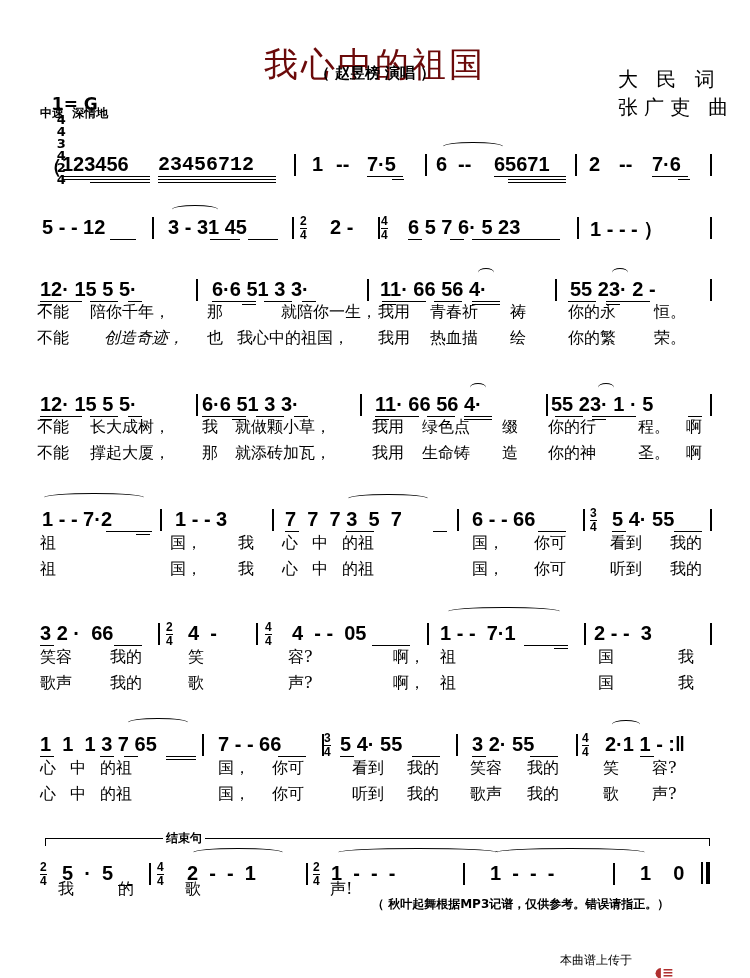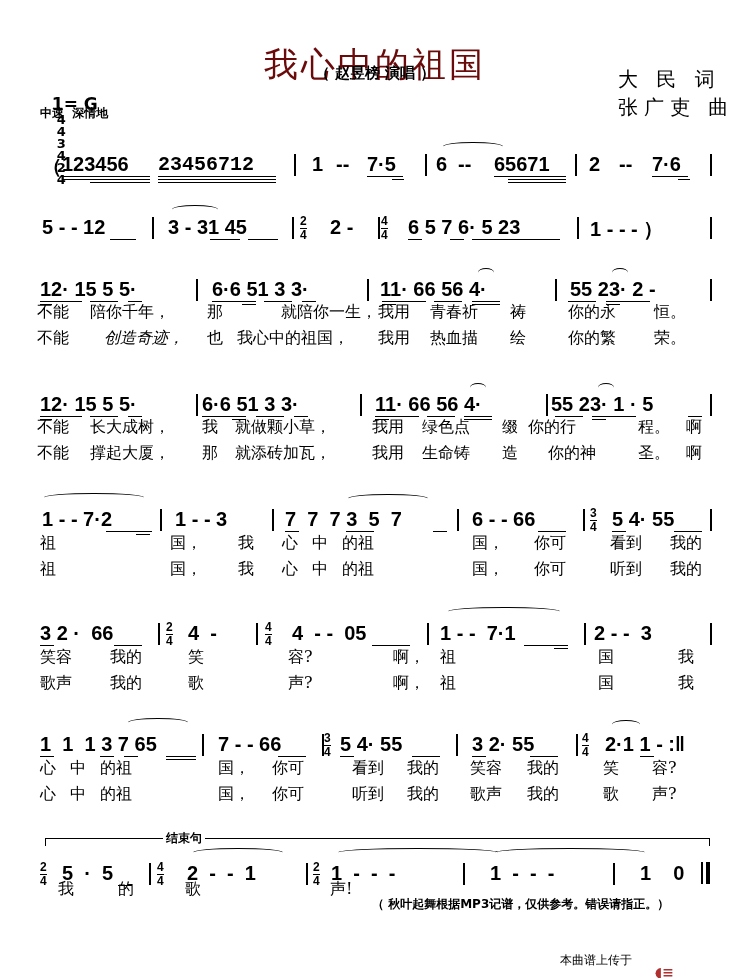--- a/index.html
+++ b/index.html
@@ -123,21 +123,21 @@
       <div class="bar" style="left: 360px; top: 394px;"></div>
       <div class="bar" style="left: 546px; top: 394px;"></div>
       <div class="bar" style="left: 710px; top: 394px;"></div>
       <div class="abs lyric" style="left: 37px; top: 417px;">不能</div>
       <div class="abs lyric" style="left: 90px; top: 417px;">长大成树，</div>
       <div class="abs lyric" style="left: 202px; top: 417px;">我</div>
       <div class="abs lyric" style="left: 235px; top: 417px;">就做颗小草，</div>
       <div class="abs lyric" style="left: 372px; top: 417px;">我用</div>
       <div class="abs lyric" style="left: 422px; top: 417px;">绿色点</div>
       <div class="abs lyric" style="left: 502px; top: 417px;">缀</div>
-      <div class="abs lyric" style="left: 528px; top: 417px;">你的行</div>
+      <div class="abs lyric" style="left: 548px; top: 417px;">你的行</div>
       <div class="abs lyric" style="left: 638px; top: 417px;">程。</div>
       <div class="abs lyric" style="left: 686px; top: 417px;">啊</div>
       <div class="abs lyric" style="left: 37px; top: 443px;">不能</div>
       <div class="abs lyric" style="left: 90px; top: 443px;">撑起大厦，</div>
       <div class="abs lyric" style="left: 202px; top: 443px;">那</div>
       <div class="abs lyric" style="left: 235px; top: 443px;">就添砖加瓦，</div>
       <div class="abs lyric" style="left: 372px; top: 443px;">我用</div>
       <div class="abs lyric" style="left: 422px; top: 443px;">生命铸</div>
       <div class="abs lyric" style="left: 502px; top: 443px;">造</div>
       <div class="abs lyric" style="left: 548px; top: 443px;">你的神</div>

